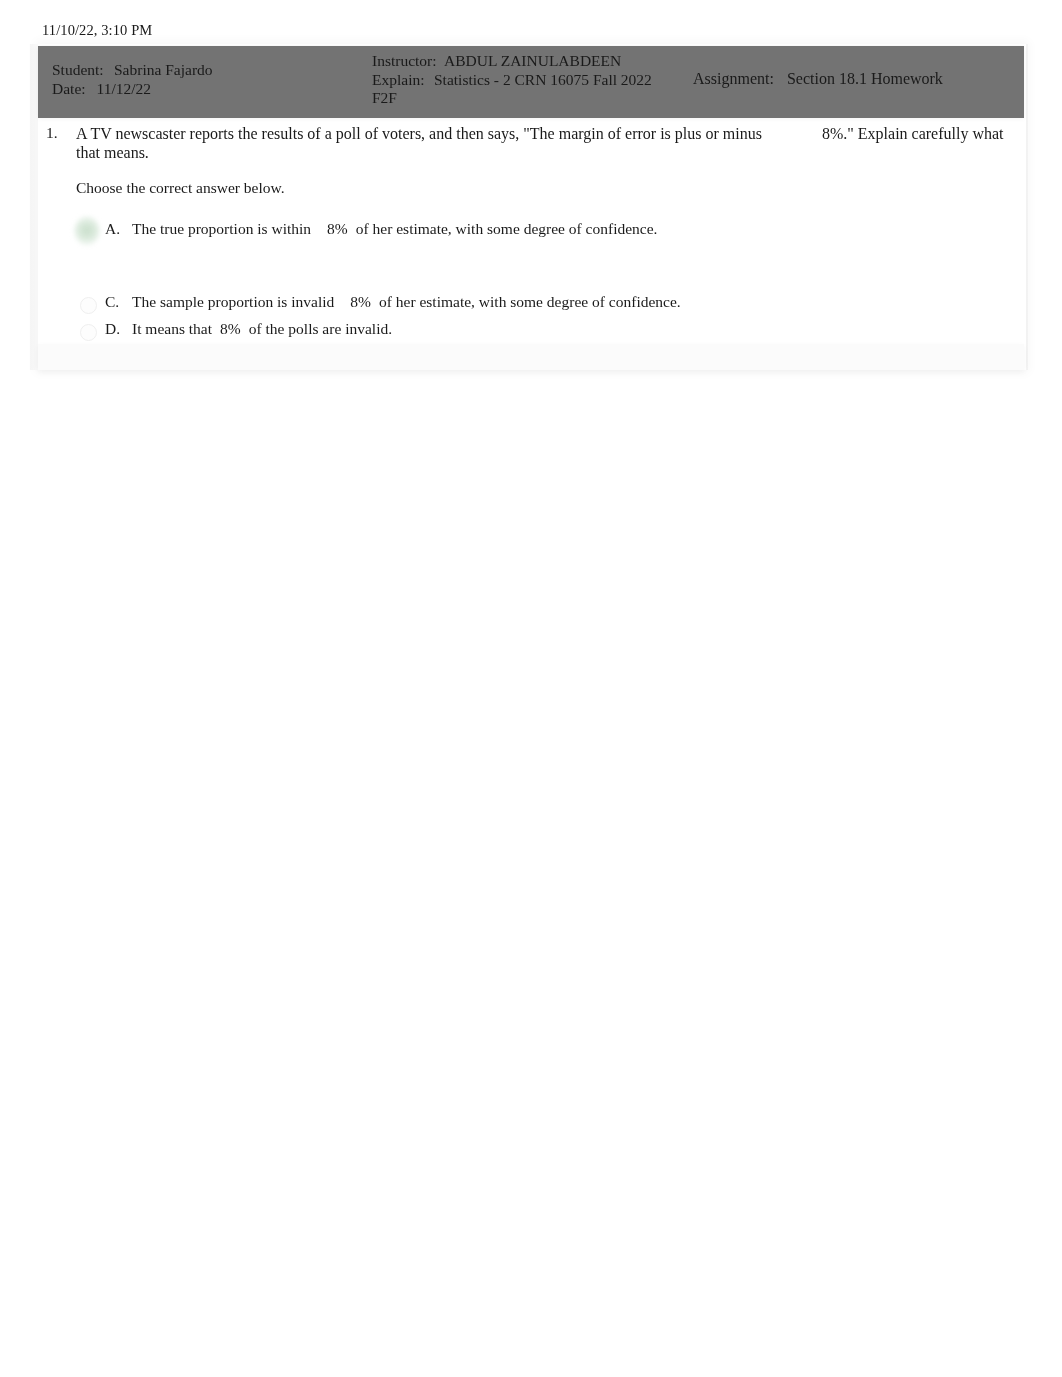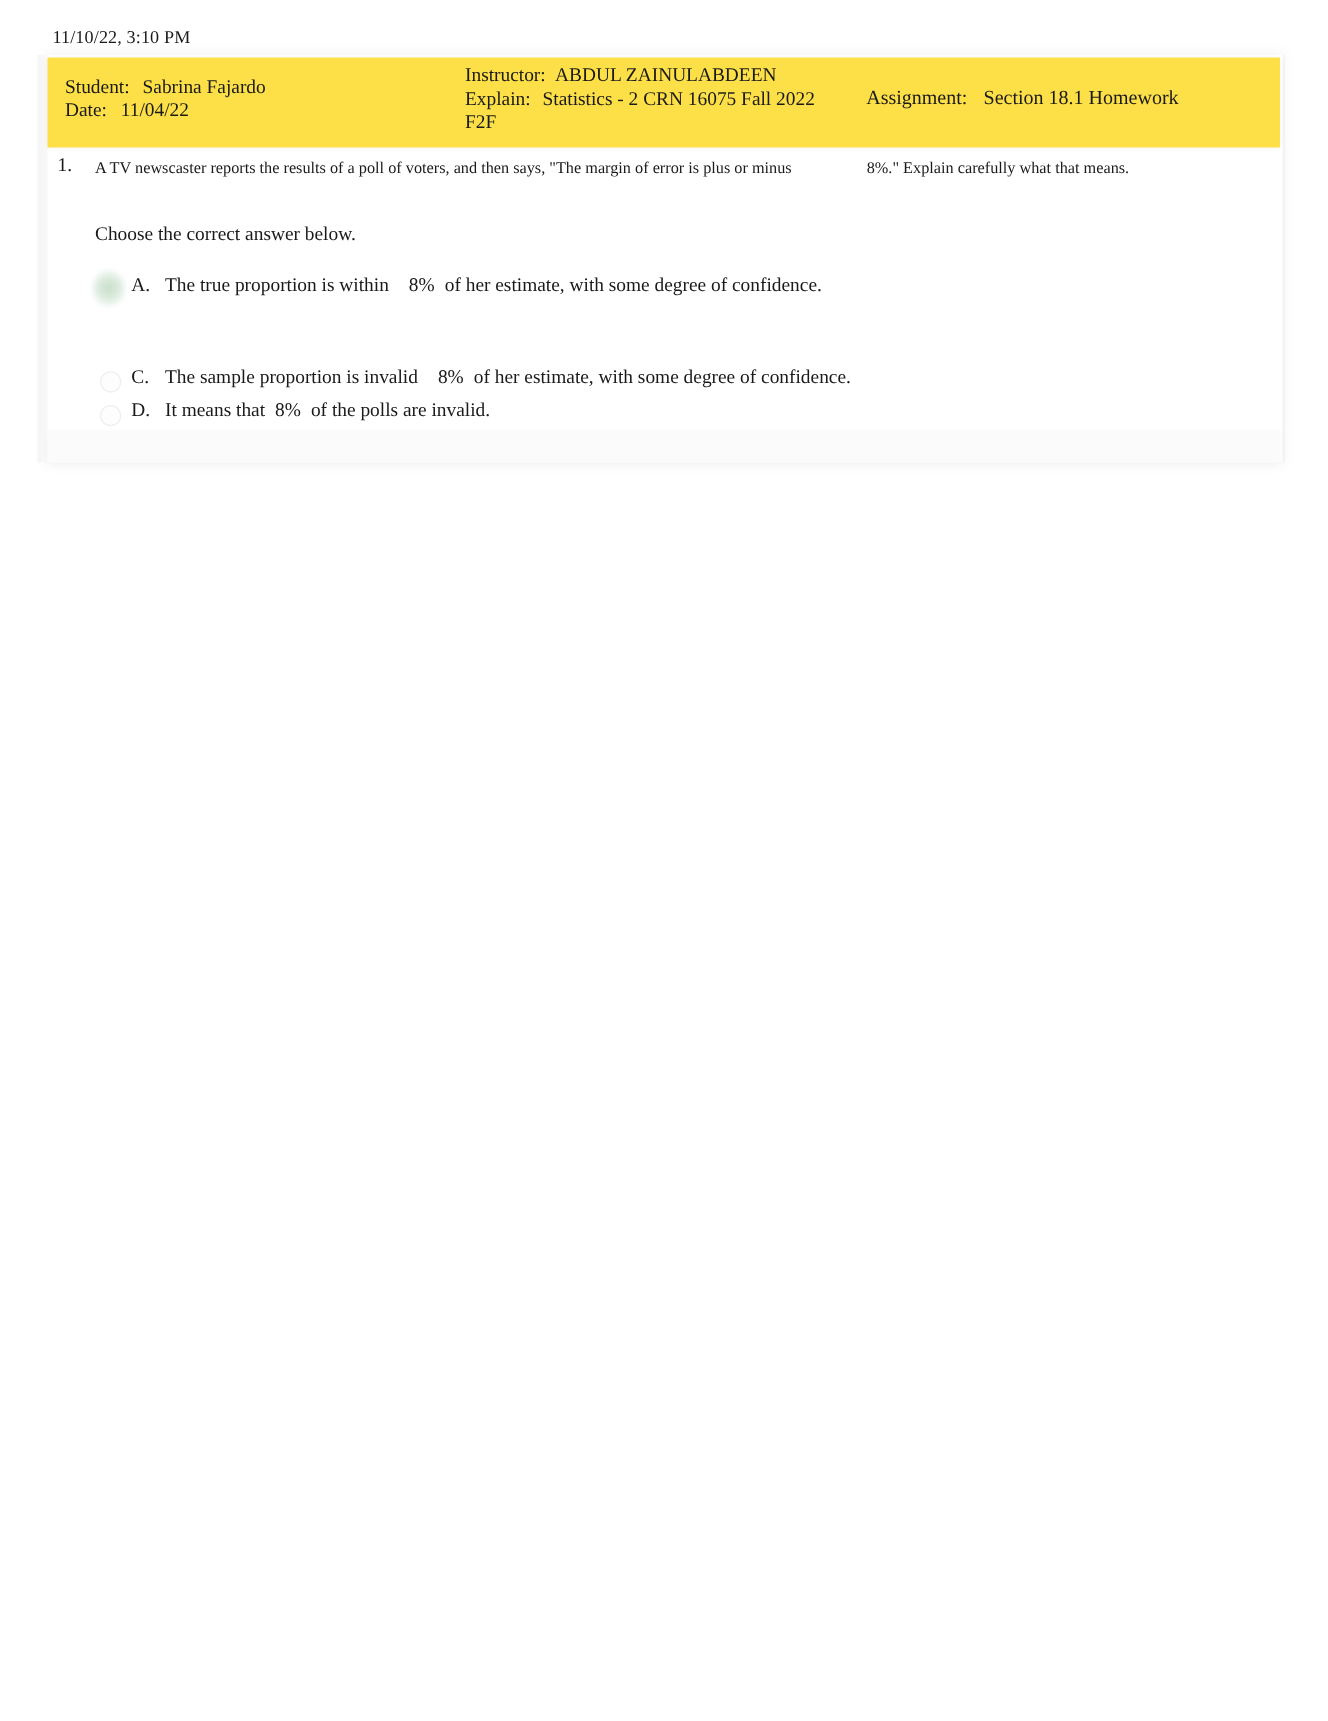--- a/index.html
+++ b/index.html
@@ -54,21 +54,21 @@
     box-shadow: 0 0 10px 3px rgba(0,0,0,0.035);
   }
 
   
   .info-band {
     position: absolute;
     left: 38px;
     top: 46px;
     width: 986px;
     height: 72px;
-    background: #fde047;
+    background: #737373;
     box-shadow: 0 1px 5px rgba(0,0,0,0.045), 0 -1px 3px rgba(0,0,0,0.02);
   }
   .info-left {
     position: absolute;
     left: 14px;
     top: 15px;
     font-size: 15.5px;
     line-height: 18.5px;
   }
   .info-right {
@@ -107,21 +107,21 @@
     position: absolute;
     left: 8px;
     top: 0;
     font-size: 15.5px;
   }
   .qtext {
     position: absolute;
     left: 38px;
     top: 0;
     width: 945px;
-    font-size: 13px;
+    font-size: 16px;
     line-height: 19px;
   }
   .qtext .gapspan {
     display: inline-block;
     width: 60px;
   }
 
   .choose {
     position: absolute;
     left: 38px;
@@ -226,21 +226,21 @@
 <div class="sheet-right-edge"></div>
 <div class="sheet"></div>
 
 <div class="info-band">
 
   <div class="info-left">
     <div class="stu-row">
       <span class="lbl">Student:</span><span class="val">Sabrina Fajardo</span>
     </div>
     <div class="date-row">
-      <span class="lbl">Date:</span><span class="val">11/04/22</span>
+      <span class="lbl">Date:</span><span class="val">11/12/22</span>
     </div>
   </div>
 
   <div class="info-right">
     <div class="row-inst">
       <span class="lbl">Instructor:</span><span class="val">ABDUL ZAINULABDEEN</span>
     </div>
     <div class="row-course">
       <span class="lbl">Explain:</span><span class="val">Statistics - 2 CRN 16075 Fall 2022</span>
     </div>

